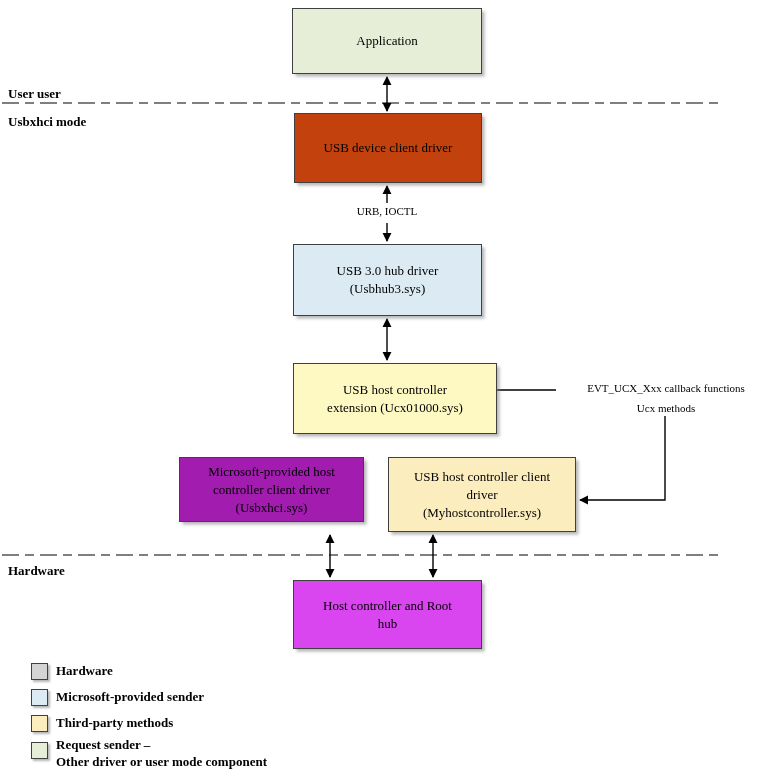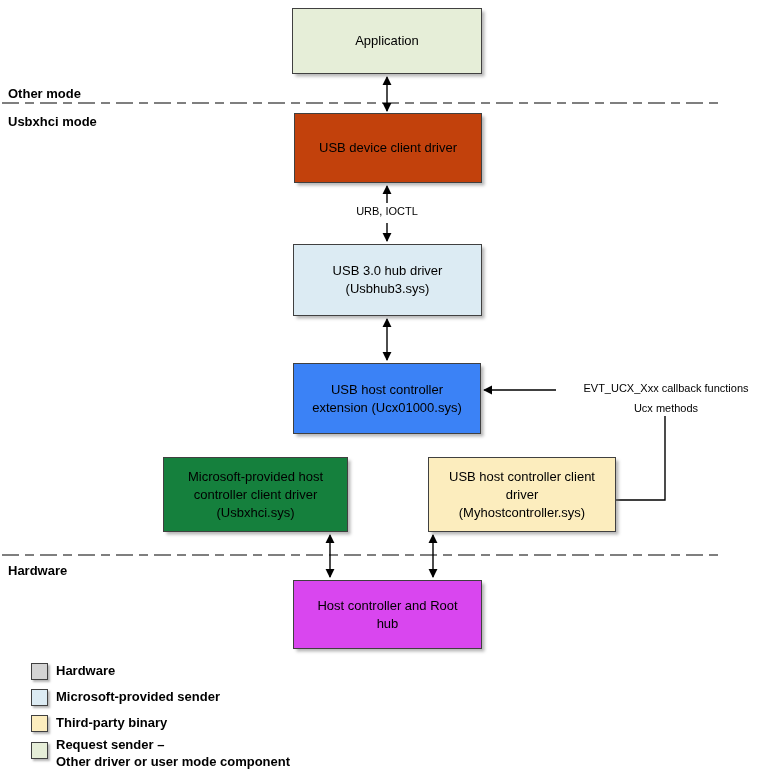--- a/index.html
+++ b/index.html
@@ -1,21 +1,21 @@
 <!DOCTYPE html>
 <html style="--request-sender: #e6eed8; --microsoft-binary: #dcebf3; --third-party: #fcedbe; --hardware: #d4d4d4; --box-border: #404040; --divider: #7f7f7f; --arrow: #000000; --text: #000000;"><head>
 <meta charset="utf-8">
 <style>
   html, body { margin: 0; padding: 0; background: #ffffff; }
   #canvas {
     position: relative;
     width: 778px;
     height: 782px;
     background: #ffffff;
-    font-family: Liberation Sans, sans-serif;
+    font-family: Liberation Serif, serif;
     color: var(--text, #000);
     overflow: hidden;
   }
   #wires { position: absolute; left: 0; top: 0; width: 778px; height: 782px; }
   .divider { stroke: var(--divider, #7f7f7f); stroke-width: 2.2; stroke-dasharray: 17 6 9 6; }
   .wire   { stroke: var(--arrow, #000); stroke-width: 1.4; fill: none; }
   #ah path { fill: var(--arrow, #000); }
 
   .box {
     position: absolute;
@@ -95,35 +95,35 @@
     <path class="wire" d="M665,416 L665,500 L580,500" marker-end="url(#ah)"></path>
   </svg>
 
   <div class="box" style="left: 292px; top: 8px; width: 190px; height: 66px; background-color: rgb(230, 238, 216);">Application</div>
 
   <div class="box" style="left: 294px; top: 113px; width: 188px; height: 70px; background-color: #c2410c;">USB device client driver</div>
 
   <div class="box" style="left: 293px; top: 244px; width: 189px; height: 72px; background-color: rgb(220, 235, 243);">USB 3.0 hub driver
 (Usbhub3.sys)</div>
 
-  <div class="box" style="left: 293px; top: 363px; width: 188px; height: 71px; background-color: #3b82f6;">USB host controller
+  <div class="box" style="left: 293px; top: 363px; width: 204px; height: 71px; background-color: #fef9c3;">USB host controller
 extension (Ucx01000.sys)</div>
 
-  <div class="box" style="left: 163px; top: 457px; width: 185px; height: 75px; background-color: #15803d;">Microsoft-provided host
+  <div class="box" style="left: 179px; top: 457px; width: 185px; height: 65px; background-color: #a21caf;">Microsoft-provided host
 controller client driver
 (Usbxhci.sys)</div>
 
-  <div class="box" style="left: 388px; top: 457px; width: 188px; height: 75px; background-color: rgb(252, 237, 190); margin-left: 40px;">USB host controller client
+  <div class="box" style="left: 388px; top: 457px; width: 188px; height: 75px; background-color: rgb(252, 237, 190);">USB host controller client
 driver
 (Myhostcontroller.sys)</div>
 
   <div class="box" style="left: 293px; top: 580px; width: 189px; height: 69px; background-color: #d946ef;">Host controller and Root
 hub</div>
 
-  <div class="section-label" style="top:86px;">Other mode</div>
+  <div class="section-label" style="top:86px;">User user</div>
   <div class="section-label" style="top:114px;">Usbxhci mode</div>
   <div class="section-label" style="top:563px;">Hardware</div>
 
   <div class="edge-label" style="left:327px; top:205px; width:120px;">URB, IOCTL</div>
 
   <div class="edge-label evt-label" style="left:551px; top:378px; width:230px;">
     <div>EVT_UCX_Xxx callback functions</div>
     <div>Ucx methods</div>
   </div>
 
@@ -131,21 +131,21 @@
     <div class="legend-row" style="top:663px;">
       <span class="swatch" style="background-color: rgb(212, 212, 212);"></span>
       <span class="legend-label">Hardware</span>
     </div>
     <div class="legend-row" style="top:689px;">
       <span class="swatch" style="background-color: rgb(220, 235, 243);"></span>
       <span class="legend-label">Microsoft-provided sender</span>
     </div>
     <div class="legend-row" style="top:715px;">
       <span class="swatch" style="background-color: rgb(252, 237, 190);"></span>
-      <span class="legend-label">Third-party binary</span>
+      <span class="legend-label">Third-party methods</span>
     </div>
     <div class="legend-row two-line" style="top:737px;">
       <span class="swatch" style="background-color: rgb(230, 238, 216);"></span>
       <span class="legend-label">Request sender –
 Other driver or user mode component</span>
     </div>
   </div>
 
 </div>
 

